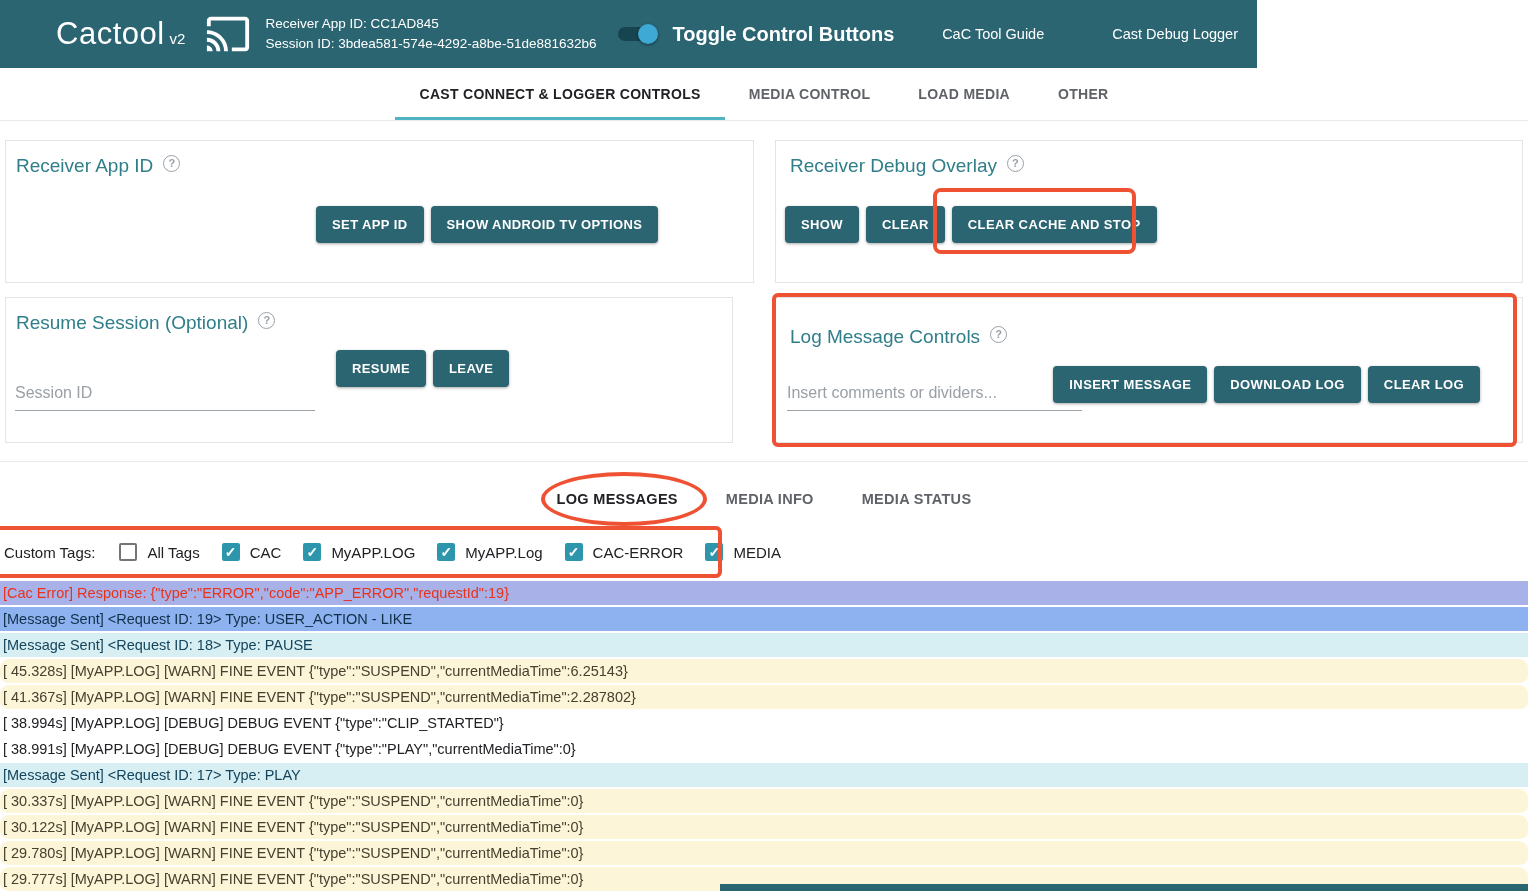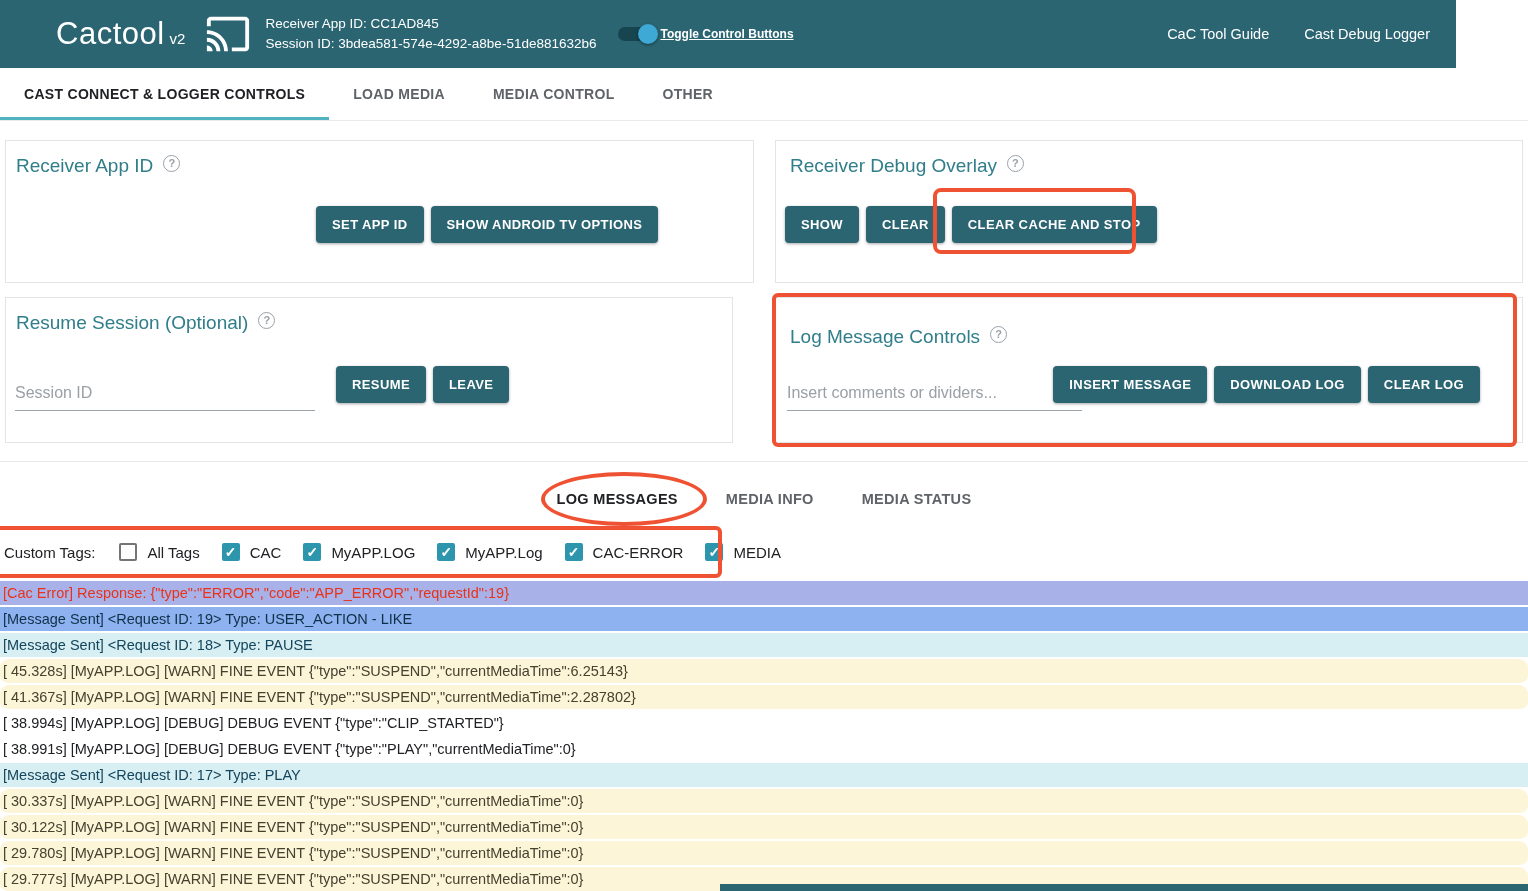--- a/index.html
+++ b/index.html
@@ -1,37 +1,37 @@
 <!DOCTYPE html>
 <html><head>
 <meta charset="utf-8">
 <style>
   * { margin:0; padding:0; box-sizing:border-box; }
   html,body { width:1528px; height:891px; overflow:hidden; background:#fff;
               font-family:"Liberation Sans", sans-serif; position:relative; }
 
   
-  .header { position:absolute; top:0; left:0; width:1456px; height:68px;
+  .header { position:absolute; top:0; left:0; width:1257px; height:68px;
             background:#2b6572; color:#fff; display:flex; align-items:center; z-index:10;justify-content:flex-end; }
   .logo { display:flex; align-items:baseline; margin-left:56px; }
   .logo-main { font-size:31px; font-weight:400; letter-spacing:.5px; }
   .logo-ver { font-size:15px; margin-left:5px; }
   .cast-icon { width:46px; height:46px; margin-left:20px; flex:0 0 auto; }
   .session-info { margin-left:14px; font-size:13.5px; line-height:20px; }
   .toggle { position:relative; width:36px; height:14px; border-radius:7px;
             background:#16444f; margin-left:22px; cursor:pointer; flex:0 0 auto; }
   .toggle .thumb { position:absolute; right:-4px; top:-3px; width:20px; height:20px;
             border-radius:50%; background:#3fa9d5; box-shadow:0 1px 3px rgba(0,0,0,.45); }
-  .toggle-label { font-size:12px; font-weight:700; margin-left:6px;text-decoration:underline; }
-  .header-links { margin-left:auto; margin-right:26px; display:flex; gap:35px; font-size:14.5px; }
+  .toggle-label { font-size:20px; font-weight:700; margin-left:18px; }
+  .header-links { margin-left:auto; margin-right:19px; display:flex; gap:68px; font-size:14.5px; }
   .header-links span { cursor:pointer; }
 
   
   .main-tabs { position:absolute; top:68px; left:0; width:1528px; height:53px;
-               border-bottom:1px solid #e8eaed; display:flex; background:#fff; }
+               border-bottom:1px solid #e8eaed; display:flex; justify-content:center; background:#fff; }
   .main-tab { display:flex; align-items:center; padding:0 24px; font-size:14px; font-weight:700;
               letter-spacing:.3px; color:#5f6368; cursor:pointer; position:relative; }
   .main-tab.active { color:#202124; }
   .main-tab.active::after { content:""; position:absolute; left:0; right:0; bottom:0;
               height:3px; background:#4fb3c1; }
 
   
   .panel { position:absolute; background:#fff; border:1px solid #e2e5e8; }
   .panel-title { position:absolute; left:10px; top:14px; display:flex; align-items:center; gap:10px;
                  color:#2f7e89; font-size:19px; font-weight:400; }
@@ -105,22 +105,22 @@
   </div>
   <div class="toggle-label">Toggle Control Buttons</div>
   <div class="header-links">
     <span>CaC Tool Guide</span>
     <span>Cast Debug Logger</span>
   </div>
 </div>
 
 <div class="main-tabs">
   <div class="main-tab active">CAST CONNECT &amp; LOGGER CONTROLS</div>
+  <div class="main-tab">MEDIA CONTROL</div>
   <div class="main-tab">LOAD MEDIA</div>
-  <div class="main-tab">MEDIA CONTROL</div>
   <div class="main-tab">OTHER</div>
 </div>
 
 <div class="panel" style="left:5px; top:140px; width:749px; height:143px;text-decoration:underline;">
   <div class="panel-title">
     <span>Receiver App ID</span>
     <span class="help">?</span>
   </div>
   <div class="btn-row" style="left:310px; top:65px;">
     <button class="btn">SET APP ID</button>
@@ -141,21 +141,21 @@
 </div>
 
 <div class="panel" style="left:5px; top:297px; width:728px; height:146px;">
   <div class="panel-title">
     <span>Resume Session (Optional)</span>
     <span class="help">?</span>
   </div>
   <div class="input-block" style="left:9px; top:82px;">
     <input class="underline-input" placeholder="Session ID" style="">
   </div>
-  <div class="btn-row" style="left:310px; top:68px;padding-left:20px;">
+  <div class="btn-row" style="left:310px; top:52px;padding-left:20px;">
     <button class="btn">RESUME</button>
     <button class="btn">LEAVE</button>
   </div>
 </div>
 
 <div class="panel" style="left:775px; top:297px; width:748px; height:146px;">
   <div class="panel-title inset" style="top:28px;">
     <span>Log Message Controls</span>
     <span class="help">?</span>
   </div>

